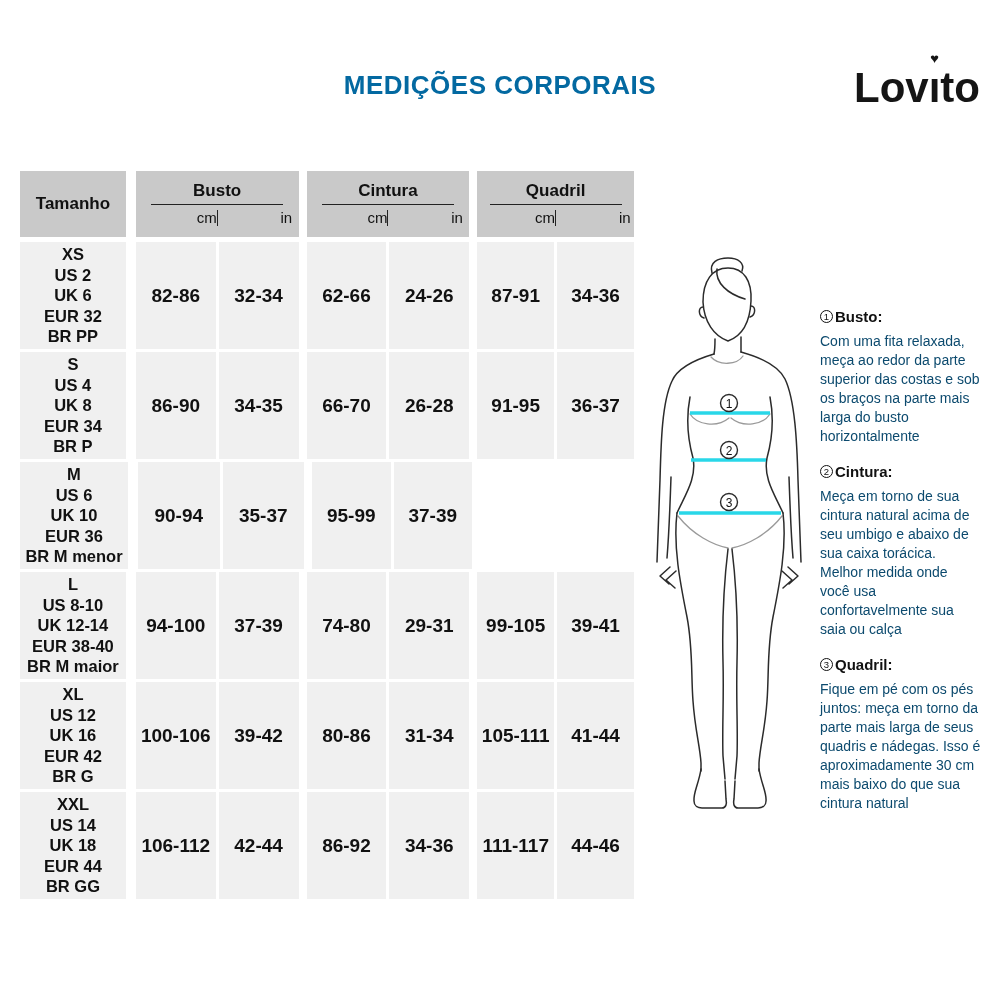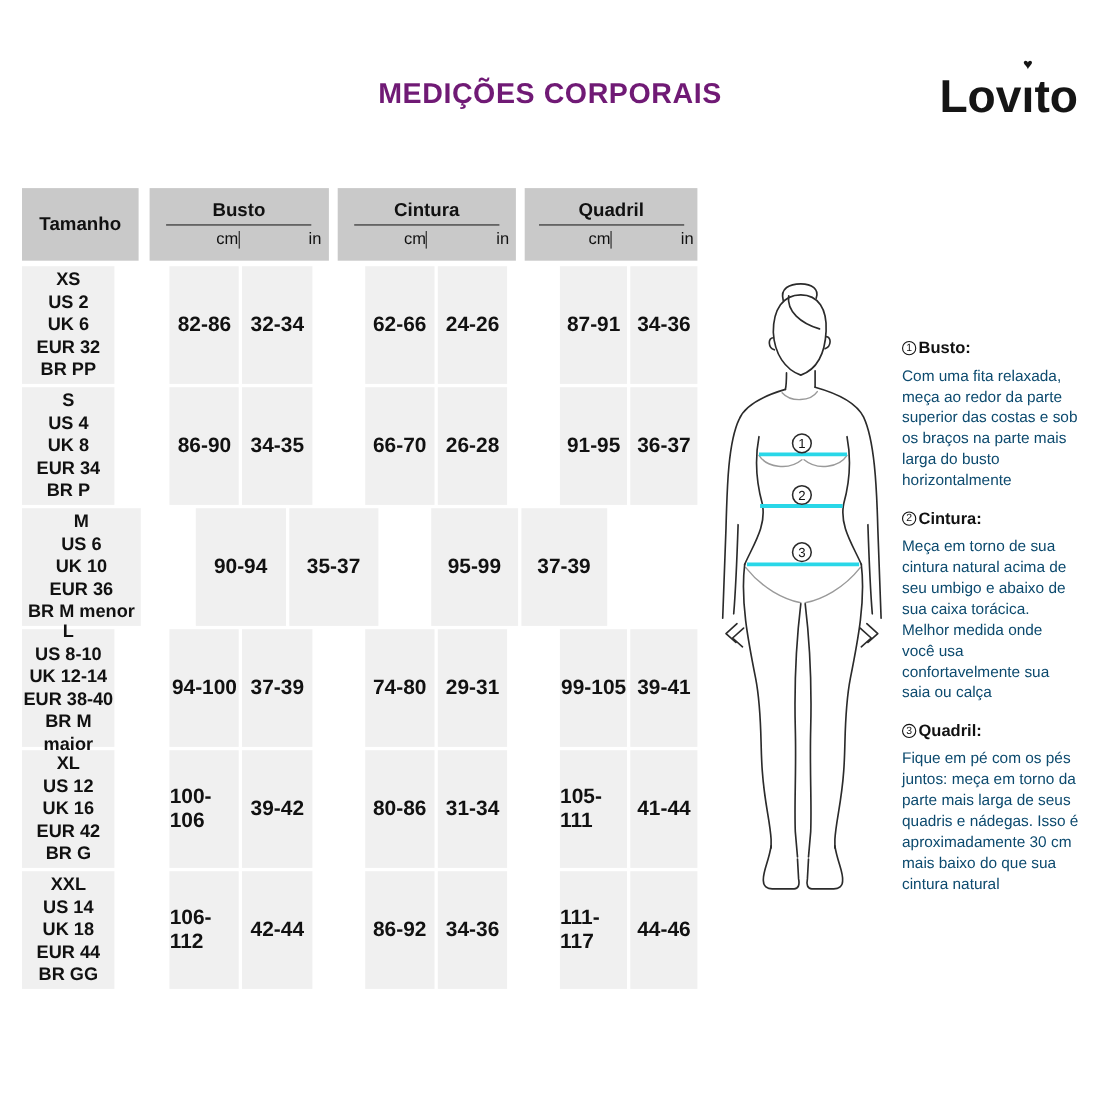--- a/index.html
+++ b/index.html
@@ -1,30 +1,30 @@
 <!DOCTYPE html>
 <html><head>
 <meta charset="utf-8">
 <style>
   html,body{margin:0;padding:0;background:#fff;}
   .page{position:relative;width:1000px;height:1000px;background:#ffffff;overflow:hidden;
         font-family:"Liberation Sans","DejaVu Sans",sans-serif;color:#111;}
 
   
   .title{position:absolute;top:70px;left:0;width:100%;text-align:center;
-         font-size:26px;font-weight:800;letter-spacing:.5px;color:#701a75;}
+         font-size:26px;font-weight:800;letter-spacing:.5px;color:#0369a1;}
   .logo{position:absolute;top:64px;right:20px;font-size:42px;font-weight:800;color:#151515;letter-spacing:0;}
   .logo .iwrap{position:relative;display:inline-block;}
   .logo .heart{position:absolute;left:50%;transform:translateX(-50%) scaleY(.9);
                top:-13px;font-size:15px;line-height:15px;color:#151515;}
 
   
   .table{position:absolute;left:20px;top:171px;width:614px;}
   .thead{display:flex;height:66px;margin-bottom:5px;}
-  .trow{display:flex;height:107px;margin-bottom:3px;gap:40px;}
+  .trow{display:flex;height:107px;margin-bottom:3px;}
   .sizebox{width:108px;margin-right:10px;display:flex;align-items:center;justify-content:center;
            text-align:center;}
   .thead .sizebox{background:#c9c9c9;font-size:17px;font-weight:700;}
   .trow .sizebox{background:#f0f0f0;font-weight:700;font-size:16.5px;line-height:20.5px;white-space:pre-line;}
   .ghead{width:166px;margin-right:8px;background:#c9c9c9;display:flex;flex-direction:column;
          align-items:center;justify-content:center;padding-top:2px;box-sizing:border-box;}
   .ghead:last-child,.vgroup:last-child{margin-right:0;width:160px;}
   .glabel{font-size:17px;font-weight:700;line-height:20px;}
   .gline{width:132px;height:1px;background:#222;margin:3px 0 0 0;}
   .gunits{display:flex;width:150px;align-items:center;justify-content:center;margin-top:2px;}

